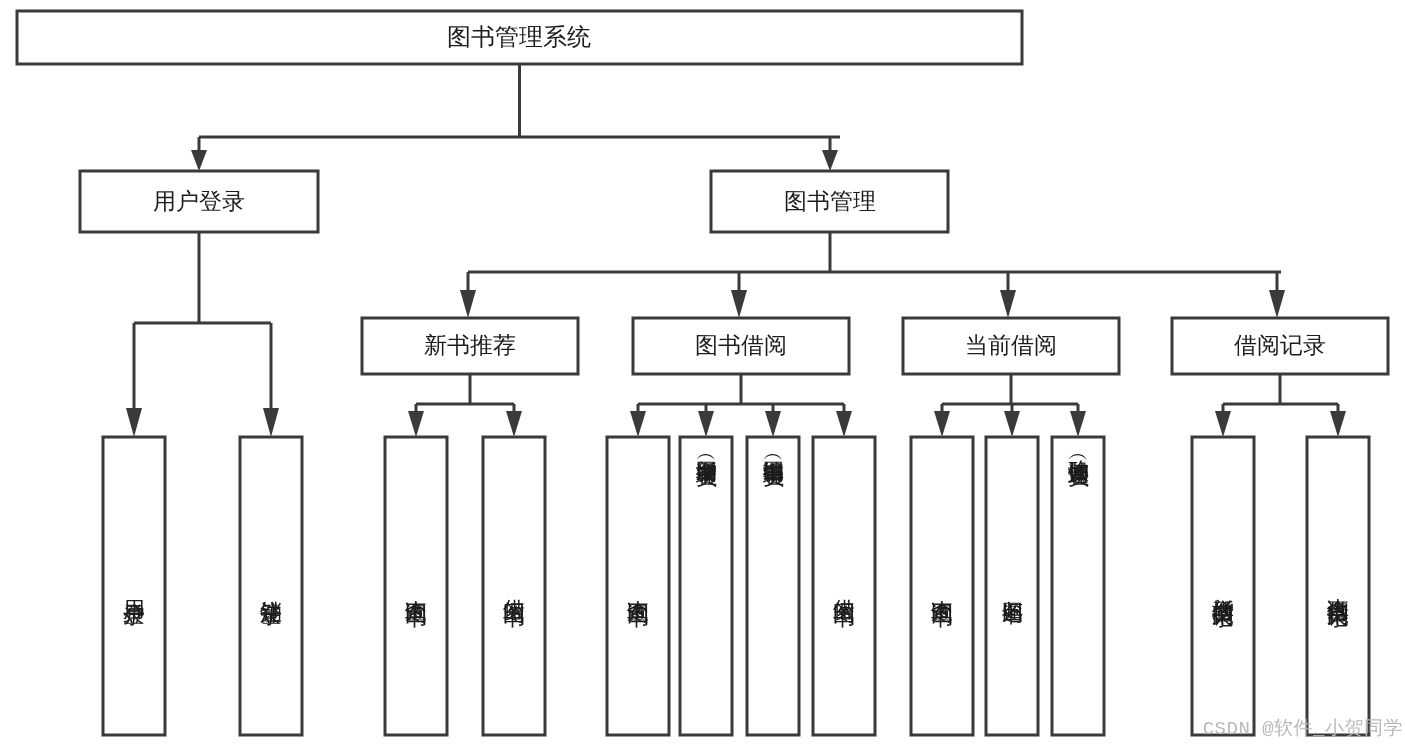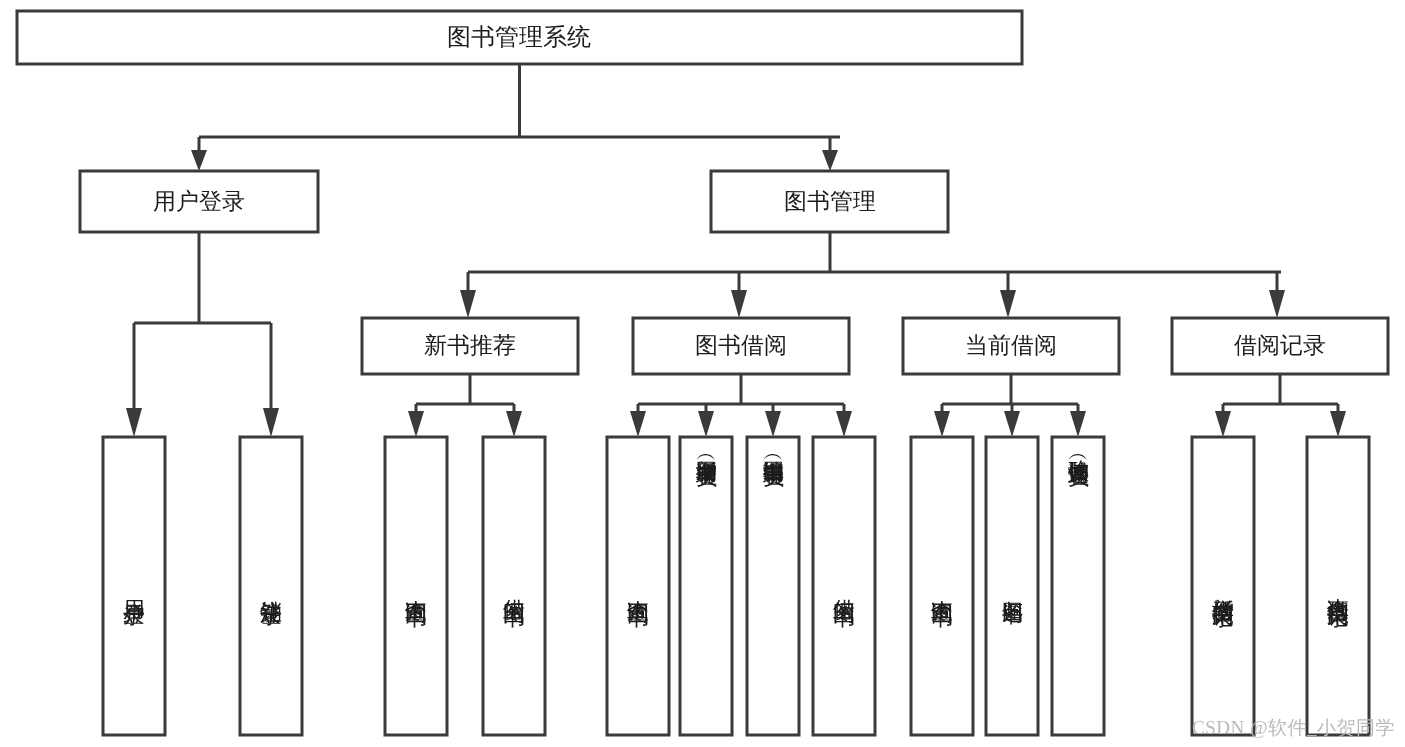--- a/index.html
+++ b/index.html
@@ -69,23 +69,23 @@
     font-family: "Liberation Sans", "DejaVu Sans", sans-serif;
     font-size: 22px;
     line-height: 1.28;
     color: #1c1c1c;
     letter-spacing: 2px;
     white-space: nowrap;
     text-align: center;
   }
   .watermark {
     position: absolute;
-    right: 10px;
+    right: 2px;
     bottom: 6px;
-    font-family: Liberation Serif, serif;
+    font-family: Liberation Mono, monospace;
     font-size: 19px;
     color: #b9b9b9;
     letter-spacing: 0.5px;
     user-select: none;
     white-space: nowrap;
   }
 </style>
 </head>
 <body>
 

